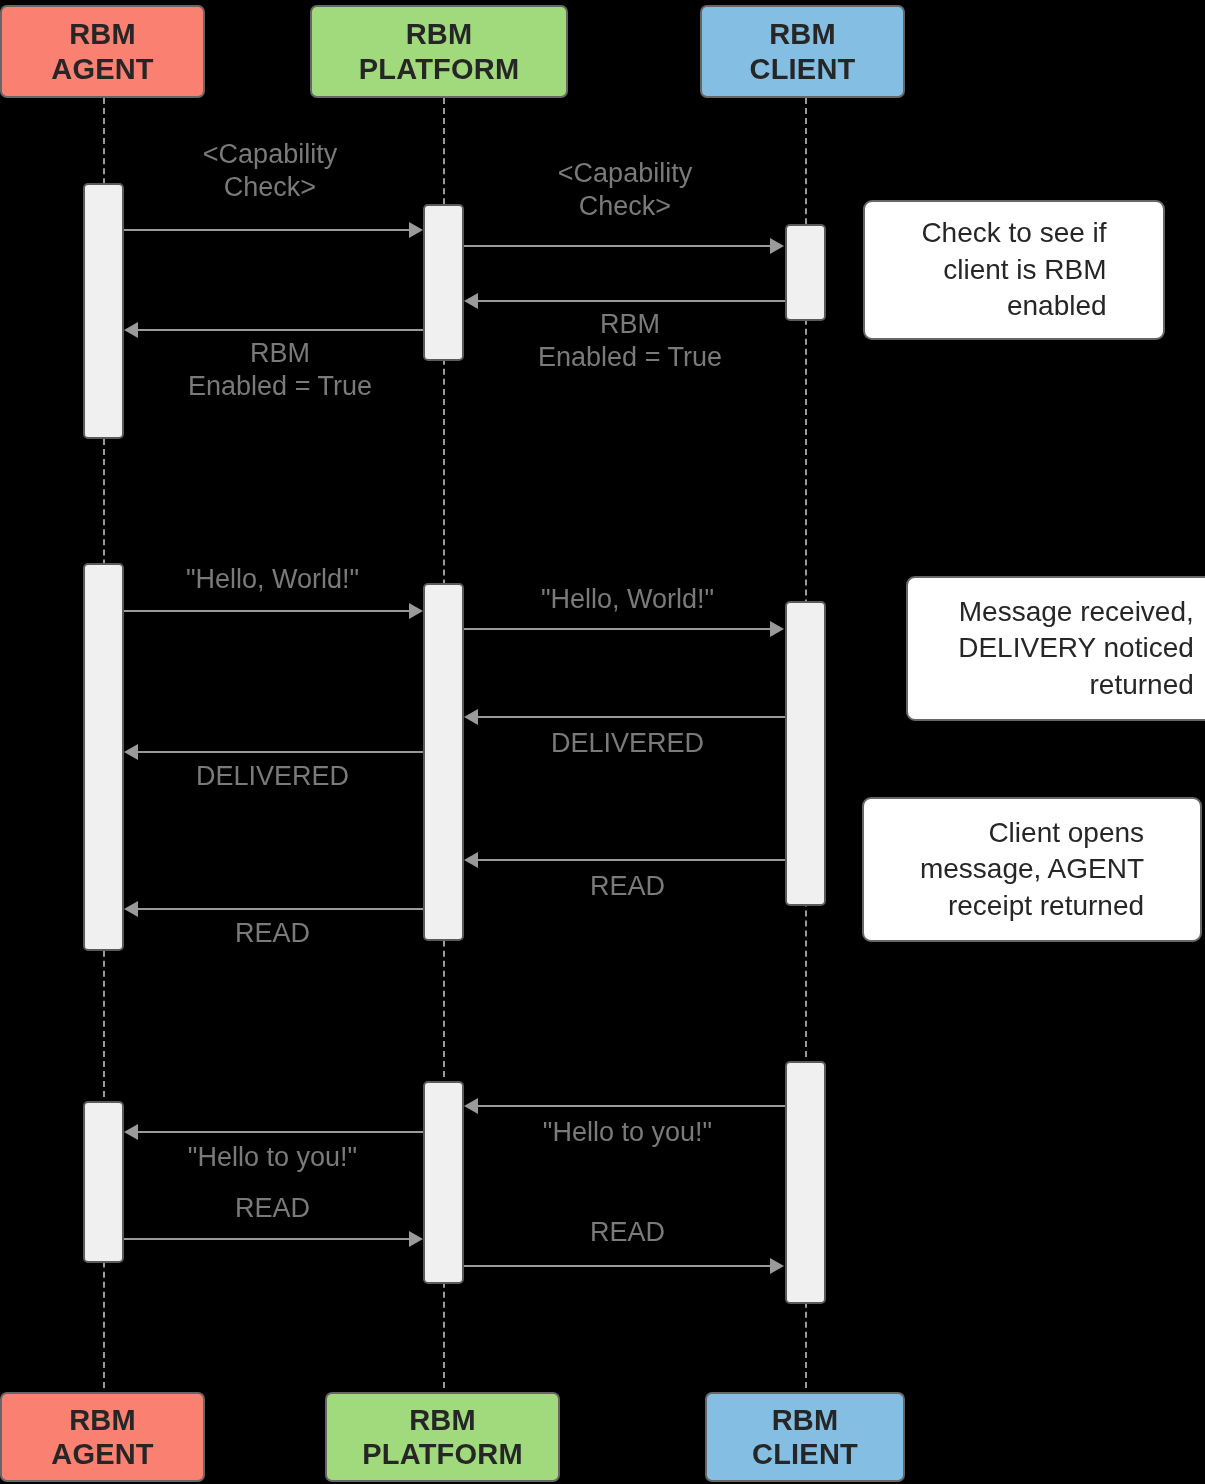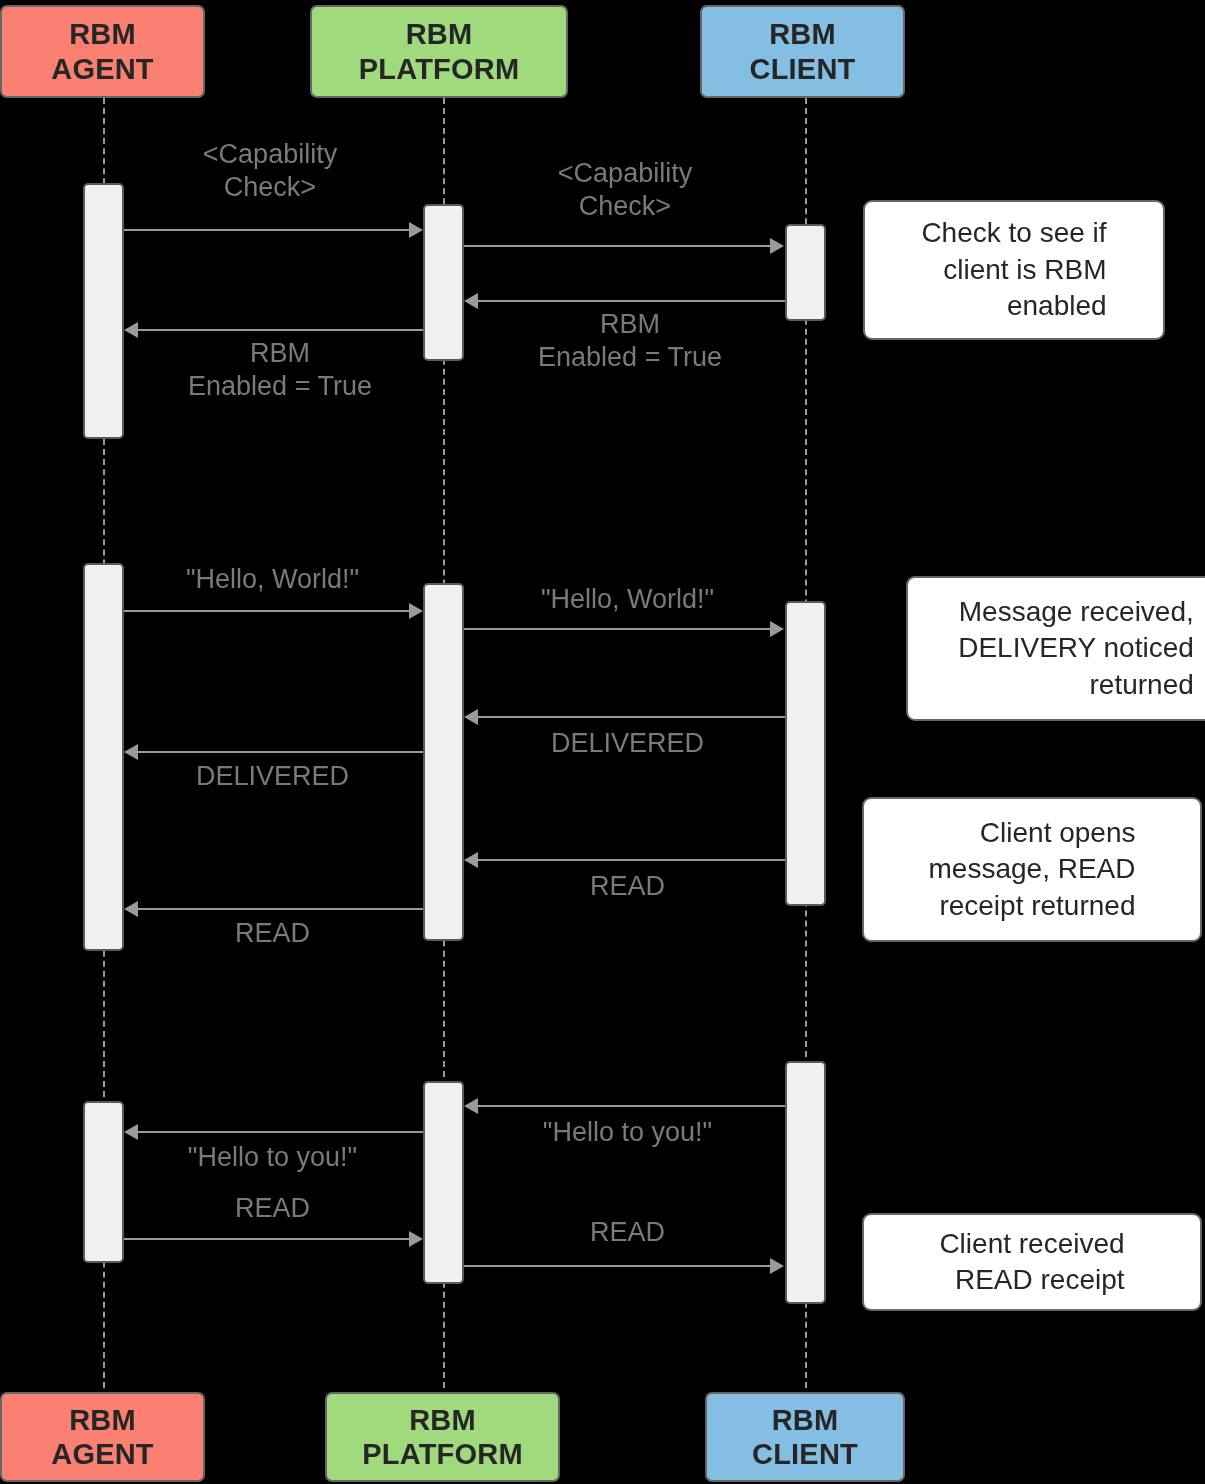--- a/index.html
+++ b/index.html
@@ -207,20 +207,18 @@
 
   <div class="note" style="left:863px; top:200px; width:302px; height:140px;">Check to see if
 client is RBM
 enabled</div>
 
   <div class="note" style="left:862px; top:576px; width:340px; height:145px;margin-left:44px;">Message received,
 DELIVERY noticed
 returned</div>
 
   <div class="note" style="left:862px; top:797px; width:340px; height:145px;">Client opens
-message, READ
+message, AGENT
 receipt returned</div>
 
 
-  <div class="note" style="left:862px; top:1213px; width:340px; height:98px;">Client received
-READ receipt</div>
 
 </div>
 
 </body></html>

